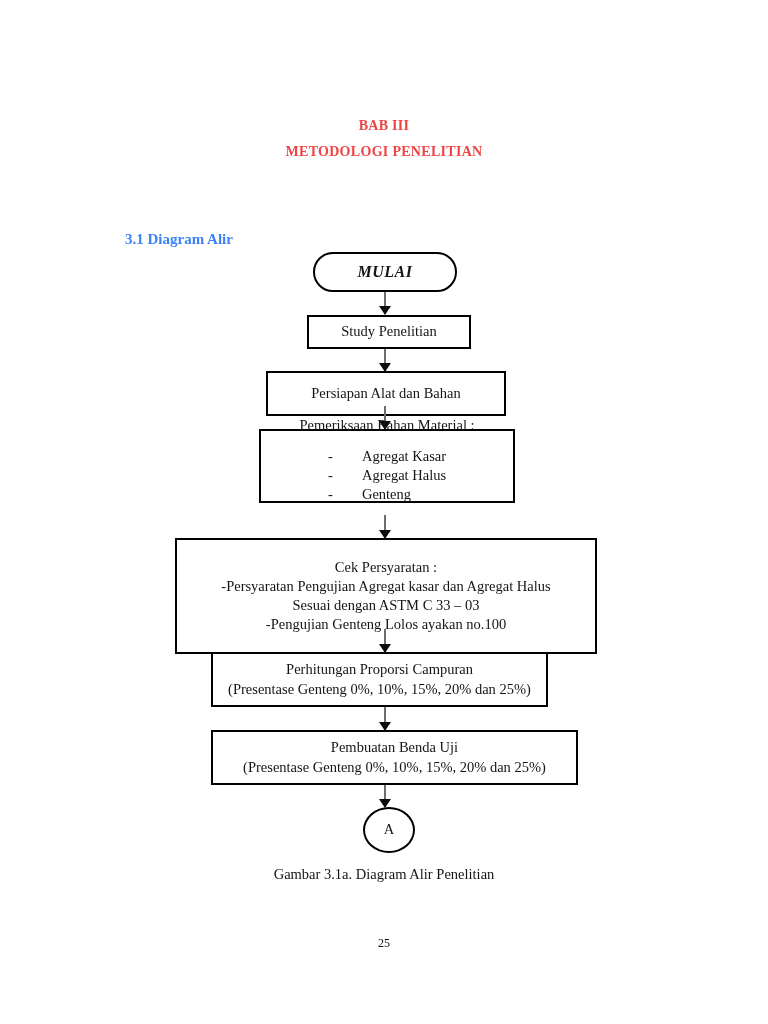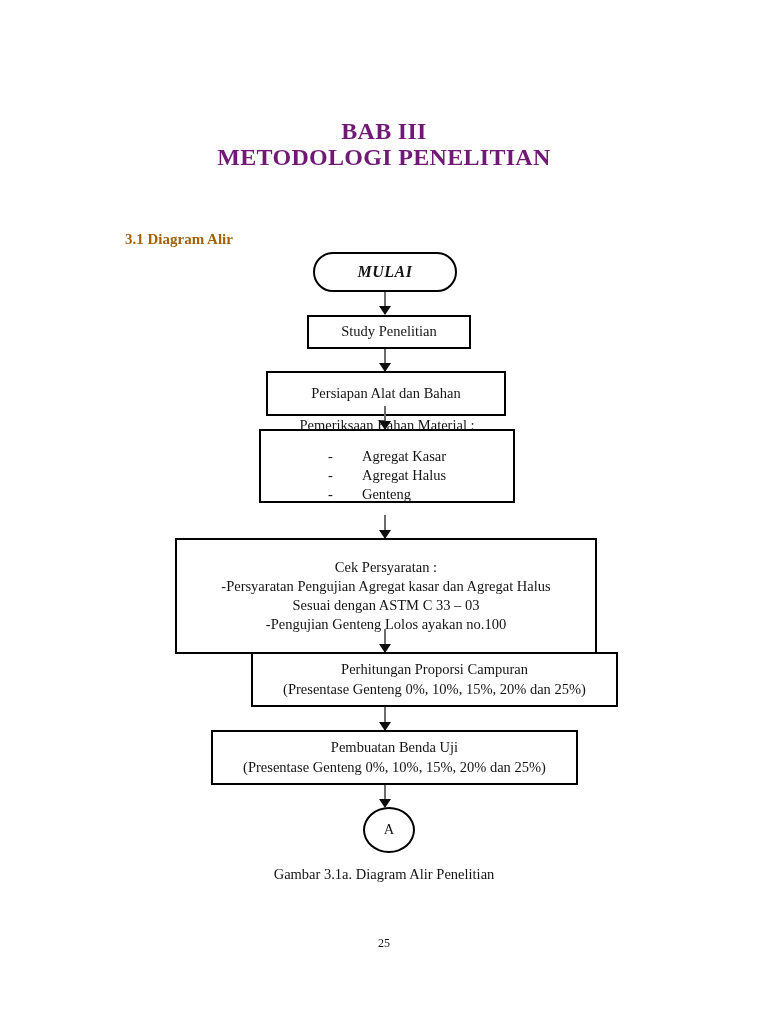--- a/index.html
+++ b/index.html
@@ -21,34 +21,34 @@
     background: #ffffff;
   }
 
   
   .doc-title {
     position: absolute;
     left: 0;
     right: 0;
     text-align: center;
     font-weight: bold;
-    font-size: 24px;
+    font-size: 14px;
     letter-spacing: 0.3px;
-    color: #701a75;
+    color: #ef4444;
   }
   .doc-title.line1 { top: 118px; }
   .doc-title.line2 { top: 144px; }
 
   .section-heading {
     position: absolute;
     left: 125px;
     top: 231px;
     font-weight: bold;
     font-size: 15px;
-    color: #a16207;
+    color: #3b82f6;
   }
 
   
   .flow {
     position: absolute;
     left: 0;
     top: 0;
     width: 768px;
     height: 1024px;
     border-radius: 13px;
@@ -190,21 +190,21 @@
 
     <div class="node" style="left:175px; top:538px; width:422px; height:116px;">
       <span class="line">Cek Persyaratan :</span>
       <span class="line">-Persyaratan Pengujian Agregat kasar dan Agregat Halus</span>
       <span class="line">Sesuai dengan ASTM C 33 – 03</span>
       <span class="line">-Pengujian Genteng Lolos ayakan no.100</span>
     </div>
 
     <div class="arrow" style="left:384px; top:629px; height:23px;"></div>
 
-    <div class="node" style="left:211px; top:652px; width:367px; height:55px;margin-left:40px;">
+    <div class="node" style="left:211px; top:652px; width:337px; height:55px;">
       <span class="line">Perhitungan Proporsi Campuran</span>
       <span class="line">(Presentase Genteng 0%, 10%, 15%, 20% dan 25%)</span>
     </div>
 
     <div class="arrow" style="left:384px; top:707px; height:23px;"></div>
 
     <div class="node" style="left:211px; top:730px; width:367px; height:55px;">
       <span class="line">Pembuatan Benda Uji</span>
       <span class="line">(Presentase Genteng 0%, 10%, 15%, 20% dan 25%)</span>
     </div>

